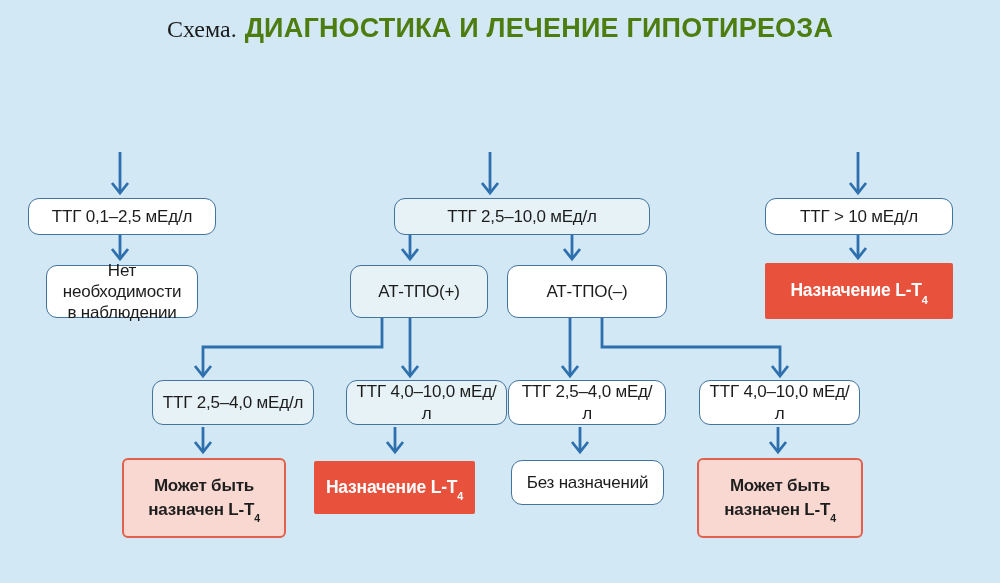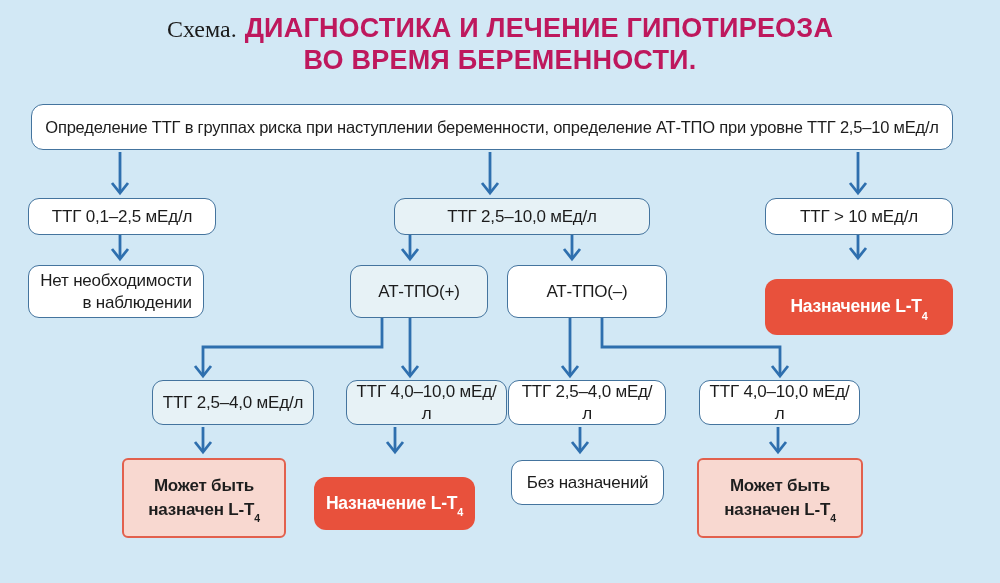--- a/index.html
+++ b/index.html
@@ -8,34 +8,34 @@
     position:relative;width:1000px;height:583px;overflow:hidden;
     background:#d2e8f5;
   }
   
   .title{position:absolute;top:13px;left:0;width:100%;text-align:center;line-height:1.18;}
   .title .prefix{
     font-family:"Liberation Serif", serif;
     font-size:24px;color:#1b1b1b;font-weight:400;margin-right:8px;
   }
   .title .blue{
-    color:#be185d;font-weight:bold;font-size:27px;letter-spacing:0.2px;
+    color:#4d7c0f;font-weight:bold;font-size:27px;letter-spacing:0.2px;
   }
   
   .node{
     position:absolute;box-sizing:border-box;
     display:flex;align-items:center;justify-content:center;text-align:center;
     background:#ffffff;border:1.6px solid #44749e;border-radius:11px;
     color:#1c1c1c;font-size:17px;letter-spacing:-0.2px;line-height:1.25;
     padding:2px 8px;
   }
   .node.tint{background:#e7f2f6;margin-left:32px;}
   .node.red{
-    background:#e8513c;border:none;border-radius:12px;
-    color:#ffffff;font-weight:bold;font-size:17.5px;margin-top:16px;
+    background:#e8513c;border:none;border-radius:2px;
+    color:#ffffff;font-weight:bold;font-size:17.5px;
   }
   .node.pink{
     background:#f8d8d0;border:2px solid #e2604d;border-radius:6px;
     color:#1e1e1e;font-weight:bold;font-size:17px;line-height:1.4;
   }
   .node.screening{font-size:16.5px;border-radius:12px;}
   sub.t4{font-size:62%;position:relative;top:0.28em;line-height:0;}
   
   svg.arrows{position:absolute;left:0;top:0;width:1000px;height:583px;}
   svg.arrows path, svg.arrows line{
@@ -44,21 +44,20 @@
 </style>
 </head>
 <body>
 
 <div class="stage">
 
   <div class="title">
     <div>
       <span class="prefix">Схема.</span><span class="blue">ДИАГНОСТИКА И ЛЕЧЕНИЕ ГИПОТИРЕОЗА</span>
     </div>
-    <div class="blue">ВО ВРЕМЯ БЕРЕМЕННОСТИ.</div>
   </div>
 
   <svg class="arrows" viewBox="0 0 1000 583" aria-hidden="true">
     <g>
       <line x1="120" y1="152" x2="120" y2="193"></line>
         <path d="M112 183 L120 193 L128 183"></path>
     </g>
     <g>
       <line x1="490" y1="152" x2="490" y2="193"></line>
         <path d="M482 183 L490 193 L498 183"></path>
@@ -110,35 +109,32 @@
     <g>
       <line x1="580" y1="427" x2="580" y2="452"></line>
         <path d="M572 442 L580 452 L588 442"></path>
     </g>
     <g>
       <line x1="778" y1="427" x2="778" y2="452"></line>
         <path d="M770 442 L778 452 L786 442"></path>
     </g>
   </svg>
 
-  <div class="node screening" style="left:31px;top:104px;width:922px;height:46px;">
-    <span>Определение ТТГ в группах риска при наступлении беременности, определение АТ-ТПО при уровне ТТГ 2,5–10 мЕд/л</span>
-  </div>
 
   <div class="node" style="left:28px;top:198px;width:188px;height:37px;">
     <span>ТТГ 0,1–2,5 мЕд/л</span>
   </div>
   <div class="node tint" style="left:362px;top:198px;width:256px;height:37px;">
     <span>ТТГ 2,5–10,0 мЕд/л</span>
   </div>
   <div class="node" style="left:765px;top:198px;width:188px;height:37px;">
     <span>ТТГ &gt; 10 мЕд/л</span>
   </div>
 
-  <div class="node" style="left:28px;top:265px;width:176px;height:53px;text-align:right;">
+  <div class="node" style="left:46px;top:265px;width:152px;height:53px;">
     <span>
       <span>Нет необходимости</span><br>
       <span>в наблюдении</span>
     </span>
   </div>
   <div class="node tint" style="left:318px;top:265px;width:138px;height:53px;">
     <span>АТ-ТПО(+)</span>
   </div>
   <div class="node" style="left:507px;top:265px;width:160px;height:53px;text-align:right;">
     <span>АТ-ТПО(–)</span>

